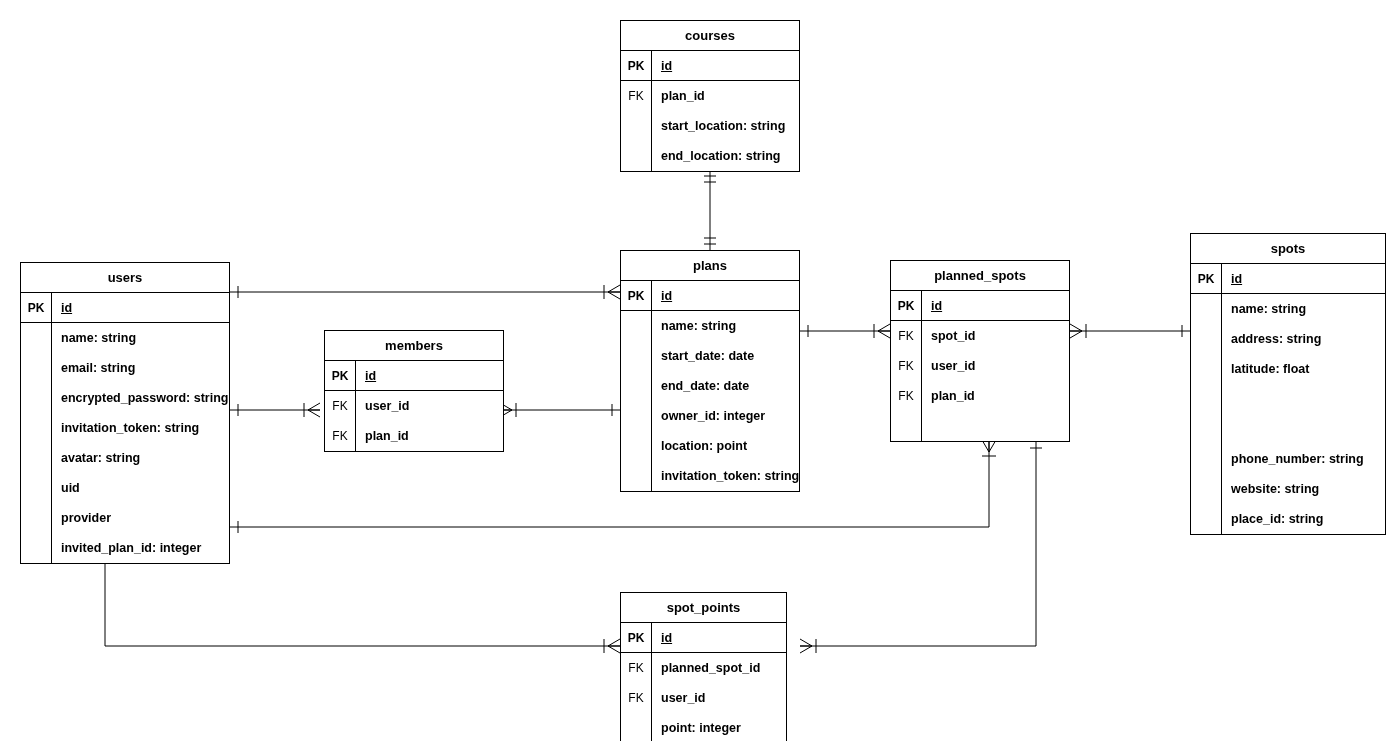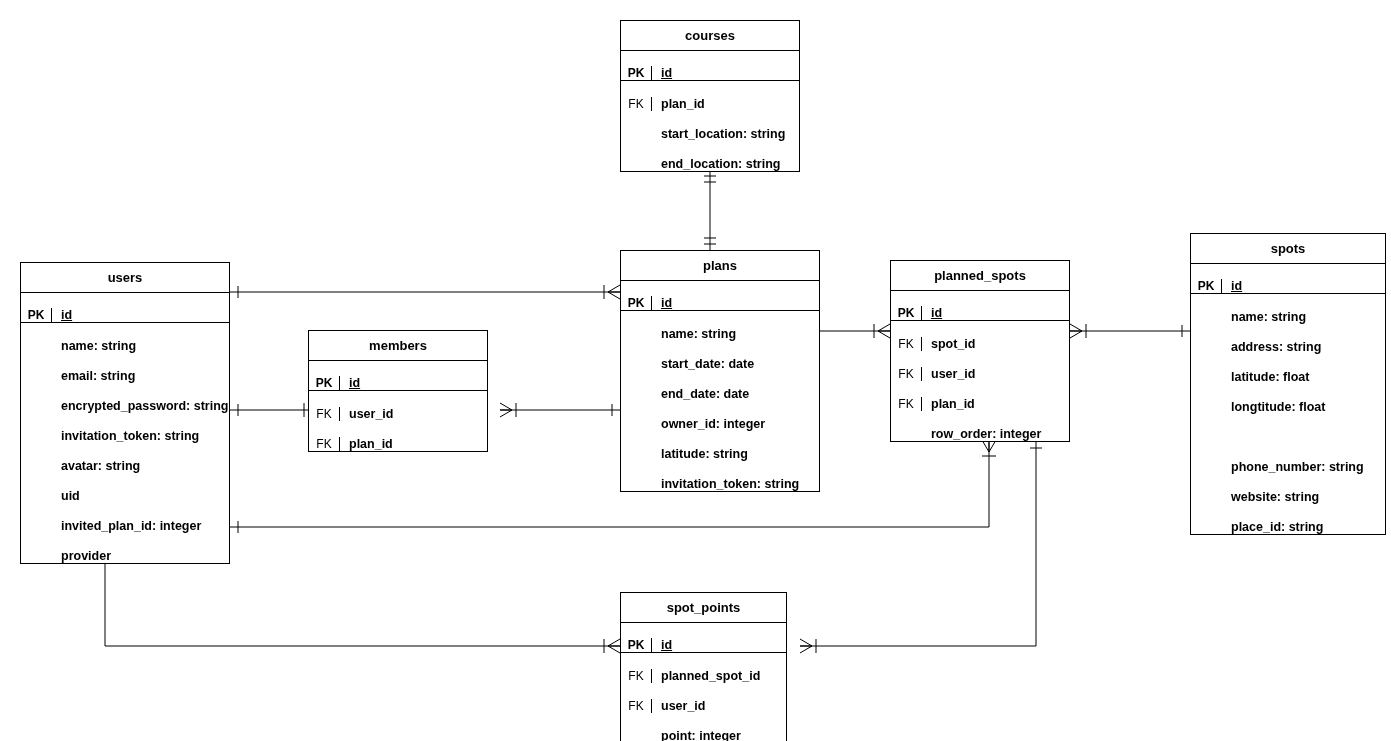--- a/index.html
+++ b/index.html
@@ -21,21 +21,21 @@
   .entity-title {
     height: 29px;
     line-height: 29px;
     text-align: center;
     font-weight: bold;
     font-size: 13px;
     border-bottom: 1px solid #000;
     white-space: nowrap;
     overflow: hidden;
   }
-  .entity-row { display: flex; height: 30px; align-items: flex-end; }
+  .entity-row { display: flex; height: 30px; }
   .entity-row.pk-row { height: 29px; border-bottom: 1px solid #000; }
   .key-cell {
     flex: 0 0 30px;
     width: 30px;
     border-right: 1px solid #000;
     display: flex;
     align-items: center;
     justify-content: center;
     font-size: 12px;
   }
@@ -174,43 +174,43 @@
       <div class="entity-row">
         <div class="key-cell"></div>
         <div class="label-cell">avatar: string</div>
       </div>
       <div class="entity-row">
         <div class="key-cell"></div>
         <div class="label-cell">uid</div>
       </div>
       <div class="entity-row">
         <div class="key-cell"></div>
+        <div class="label-cell">provider</div>
+      </div>
+      <div class="entity-row">
+        <div class="key-cell"></div>
         <div class="label-cell">invited_plan_id: integer</div>
       </div>
-      <div class="entity-row">
-        <div class="key-cell"></div>
-        <div class="label-cell">provider</div>
-      </div>
-    </div>
-    <div class="entity" style="left: 308px; top: 330px; width: 180px;">
+    </div>
+    <div class="entity" style="left: 324px; top: 330px; width: 180px;">
       <div class="entity-title">members</div>
       <div class="entity-row pk-row">
         <div class="key-cell">PK</div>
         <div class="label-cell">id</div>
       </div>
       <div class="entity-row">
         <div class="key-cell">FK</div>
         <div class="label-cell">user_id</div>
       </div>
       <div class="entity-row">
         <div class="key-cell">FK</div>
         <div class="label-cell">plan_id</div>
       </div>
     </div>
-    <div class="entity" style="left: 620px; top: 250px; width: 200px;">
+    <div class="entity" style="left: 620px; top: 250px; width: 180px;">
       <div class="entity-title">plans</div>
       <div class="entity-row pk-row">
         <div class="key-cell">PK</div>
         <div class="label-cell">id</div>
       </div>
       <div class="entity-row">
         <div class="key-cell"></div>
         <div class="label-cell">name: string</div>
       </div>
       <div class="entity-row">
@@ -220,21 +220,21 @@
       <div class="entity-row">
         <div class="key-cell"></div>
         <div class="label-cell">end_date: date</div>
       </div>
       <div class="entity-row">
         <div class="key-cell"></div>
         <div class="label-cell">owner_id: integer</div>
       </div>
       <div class="entity-row">
         <div class="key-cell"></div>
-        <div class="label-cell">latitude: string</div>
+        <div class="label-cell">location: point</div>
       </div>
       <div class="entity-row">
         <div class="key-cell"></div>
         <div class="label-cell">invitation_token: string</div>
       </div>
     </div>
     <div class="entity" style="left: 890px; top: 260px; width: 180px;">
       <div class="entity-title">planned_spots</div>
       <div class="entity-row pk-row">
         <div class="key-cell">PK</div>
@@ -247,21 +247,20 @@
       <div class="entity-row">
         <div class="key-cell">FK</div>
         <div class="label-cell">user_id</div>
       </div>
       <div class="entity-row">
         <div class="key-cell">FK</div>
         <div class="label-cell">plan_id</div>
       </div>
       <div class="entity-row">
         <div class="key-cell"></div>
-        <div class="label-cell">row_order: integer</div>
       </div>
     </div>
     <div class="entity" style="left: 1190px; top: 233px; width: 196px;">
       <div class="entity-title">spots</div>
       <div class="entity-row pk-row">
         <div class="key-cell">PK</div>
         <div class="label-cell">id</div>
       </div>
       <div class="entity-row">
         <div class="key-cell"></div>
@@ -270,21 +269,20 @@
       <div class="entity-row">
         <div class="key-cell"></div>
         <div class="label-cell">address: string</div>
       </div>
       <div class="entity-row">
         <div class="key-cell"></div>
         <div class="label-cell">latitude: float</div>
       </div>
       <div class="entity-row">
         <div class="key-cell"></div>
-        <div class="label-cell">longtitude: float</div>
       </div>
       <div class="entity-row">
         <div class="key-cell"></div>
       </div>
       <div class="entity-row">
         <div class="key-cell"></div>
         <div class="label-cell">phone_number: string</div>
       </div>
       <div class="entity-row">
         <div class="key-cell"></div>

